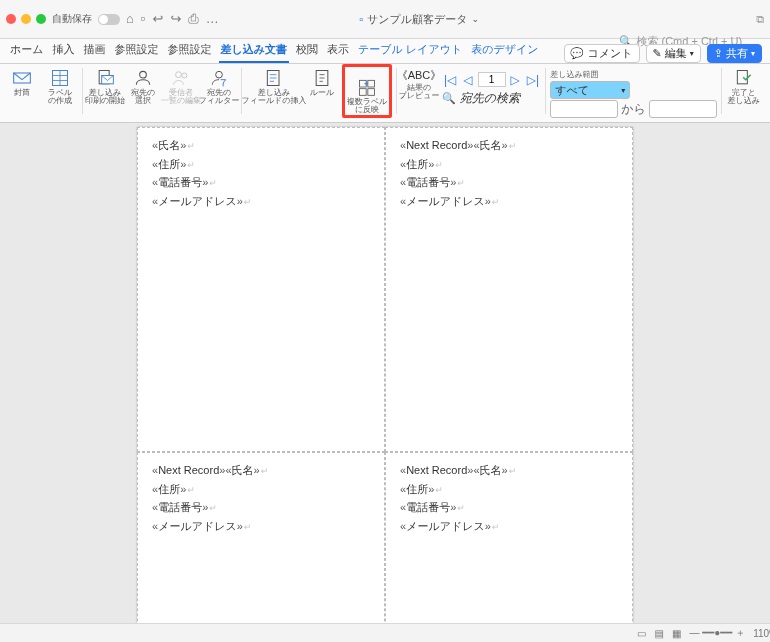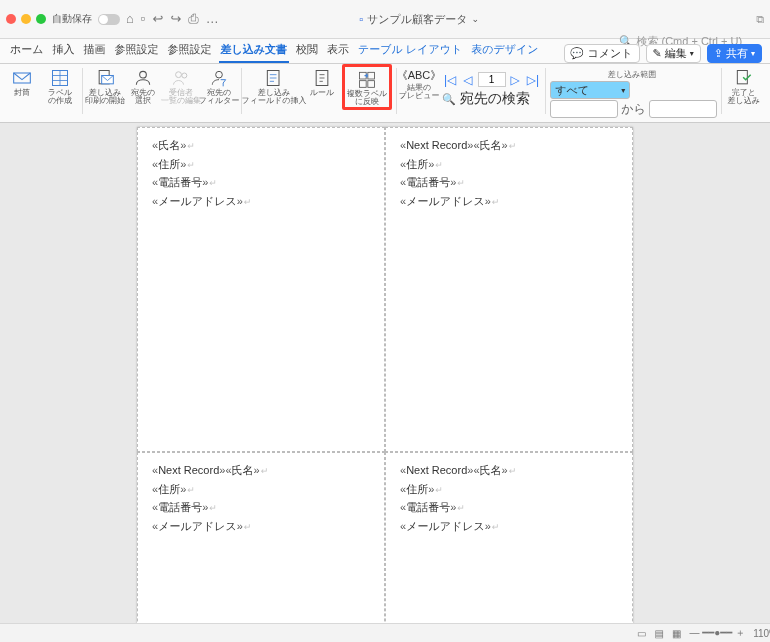--- a/index.html
+++ b/index.html
@@ -20,26 +20,26 @@
   .tab.active{color:#1f6fd8;border-bottom:2px solid #1f6fd8;font-weight:600;}
   .tab.alt{color:#1f6fd8;}
   .right-tools{margin-left:auto;display:flex;gap:6px;align-items:center;}
   .pill{display:flex;align-items:center;gap:3px;border:1px solid #ccc;border-radius:4px;padding:1px 6px;font-size:11px;background:#fff;}
   .share{background:#2f7bf5;color:#fff;border:1px solid #2f7bf5;}
   .ribbon{height:54px;background:#fafafa;border-bottom:1px solid #ccc;display:flex;align-items:flex-start;padding:2px 4px;gap:2px;}
   .rb{display:flex;flex-direction:column;align-items:center;justify-content:space-between;width:36px;gap:1px;padding-top:2px;}
   .rb svg{width:20px;height:20px;}
   .rb .cap{font-size:8px;text-align:center;line-height:1.05;color:#555;white-space:pre;}
   .sep{width:1px;background:#ddd;height:46px;margin:2px 2px;}
-  .hl{border:3px solid #ff3b30;border-radius:2px;padding-top:2px;margin-top:-2px;}
+  .hl{border:3px solid #ff3b30;border-radius:2px;padding-top:10px;margin-top:-2px;}
   .nav{display:flex;align-items:center;gap:3px;margin-top:6px;}
   .nav button{border:none;background:none;color:#2f7bf5;font-size:12px;cursor:pointer;padding:0 2px;}
   .recno{width:22px;border:1px solid #ccc;font-size:10px;text-align:center;}
   .rangegrp{display:flex;flex-direction:column;gap:1px;margin-top:3px;}
-  .rangegrp .lbl{font-size:8px;color:#666;text-align:center;padding-right:3px;}
+  .rangegrp .lbl{font-size:8px;color:#666;text-align:left;padding-right:3px;}
   .rrow{display:flex;gap:3px;align-items:center;}
   .rrow select,.rrow input{font-size:9px;height:14px;}
   .rrow .sel{width:70px;border:1px solid #bbb;border-radius:3px;height:16px;background:#7dd3fc;}
   .rrow input{width:62px;border:1px solid #bbb;border-radius:3px;}
   .kara{font-size:12px;color:#666;}
   .canvas{background:#e9e9e9;height:540px;overflow:hidden;display:flex;justify-content:center;}
   .sheet{background:#fff;margin-top:4px;width:496px;height:560px;box-shadow:0 0 2px rgba(0,0,0,.25);display:grid;grid-template-columns:1fr 1fr;grid-template-rows:325px 1fr;}
   .cell{border:1px dashed #bcbcbc;padding:8px 14px;font-size:11px;line-height:1.7;}
   .fld{color:#333;}
   .fld::before{content:"«";color:#555;}
@@ -200,21 +200,21 @@
   <div style="display:flex;flex-direction:column;gap:3px;margin-left:3px;">
     <div class="nav">
       <button>|◁</button>
       <button>◁</button>
       <input class="recno" value="1" style="">
       <button>▷</button>
       <button>▷|</button>
     </div>
     <div style="display:flex;align-items:center;gap:4px;">
       <span style="color:#4684d6;">🔍</span>
-      <span style="font-size:14px;">宛先の検索</span>
+      <span style="font-size:12px;font-style:italic;">宛先の検索</span>
     </div>
   </div>
   <div class="sep"></div>
   <div class="rangegrp">
     <span class="lbl">差し込み範囲</span>
     <div class="rrow">
       <div class="sel" style="display:flex;align-items:center;justify-content:space-between;padding:0 4px;">
           <span>すべて</span>
           <span style="font-size:8px;">▾</span>
         </div>

